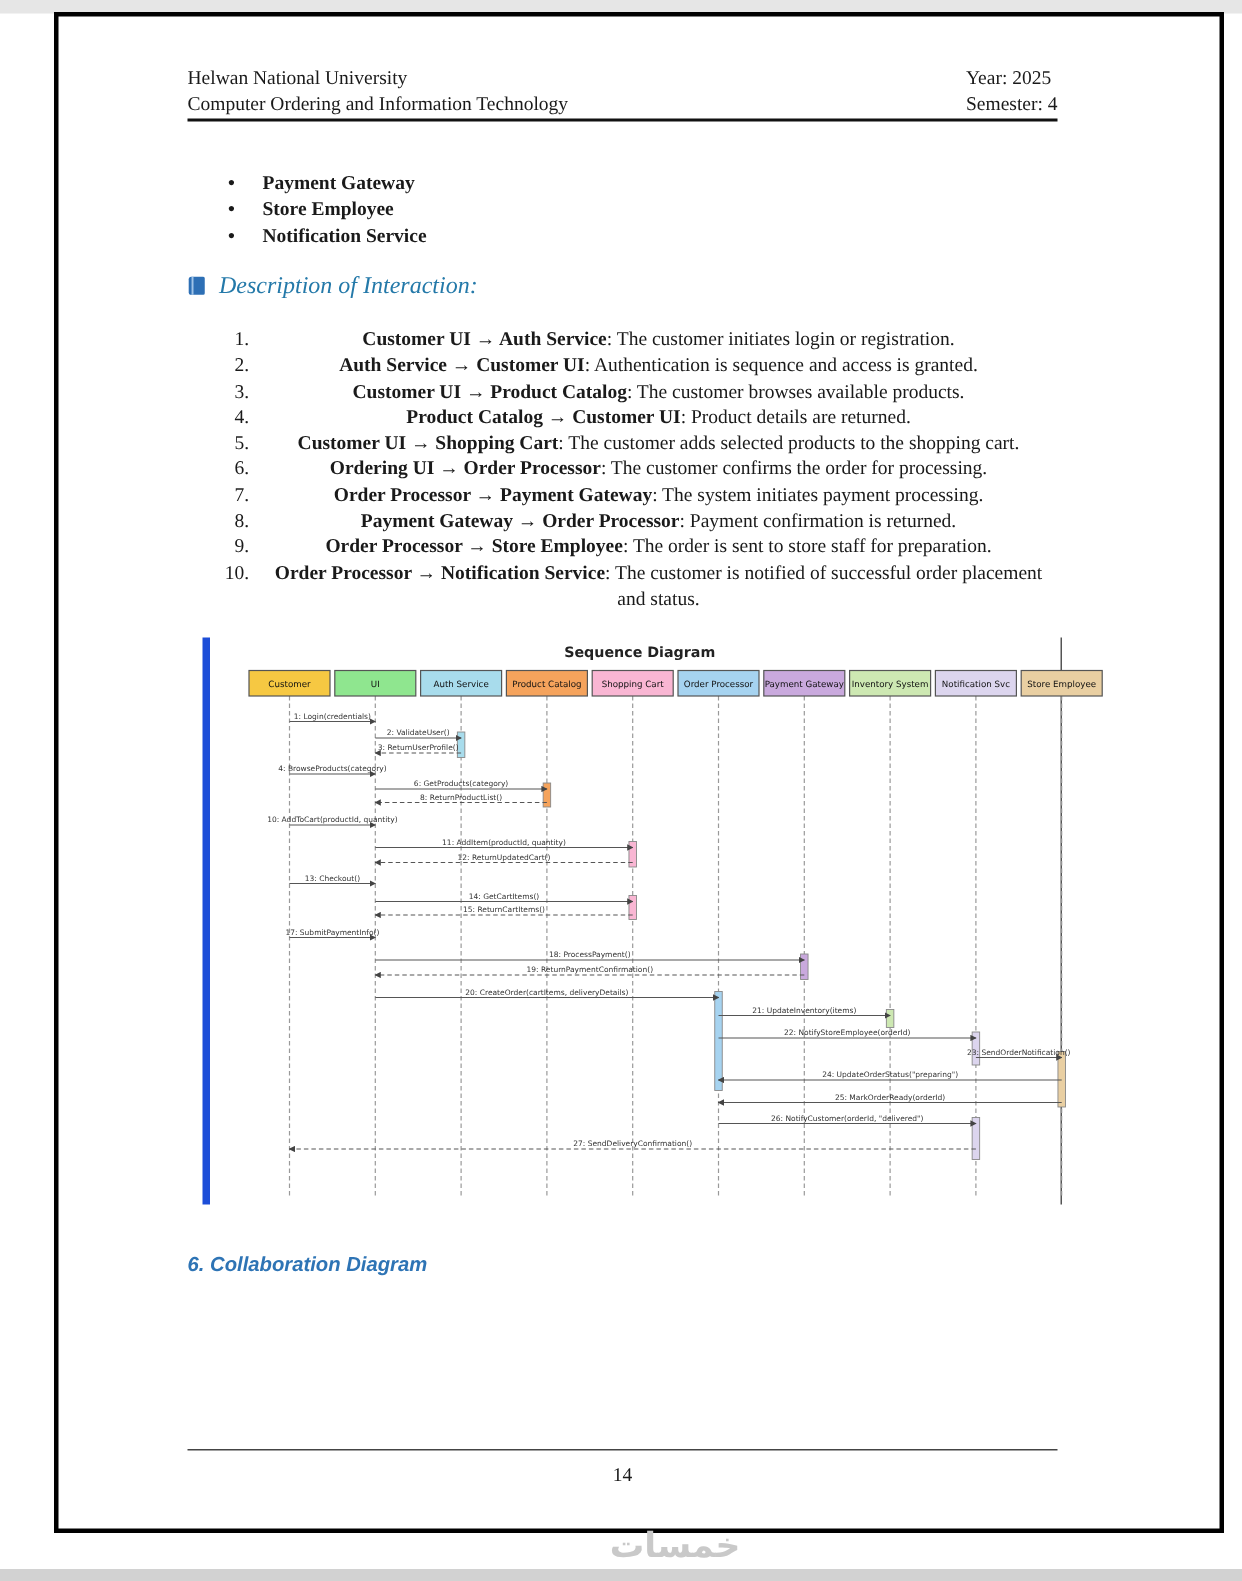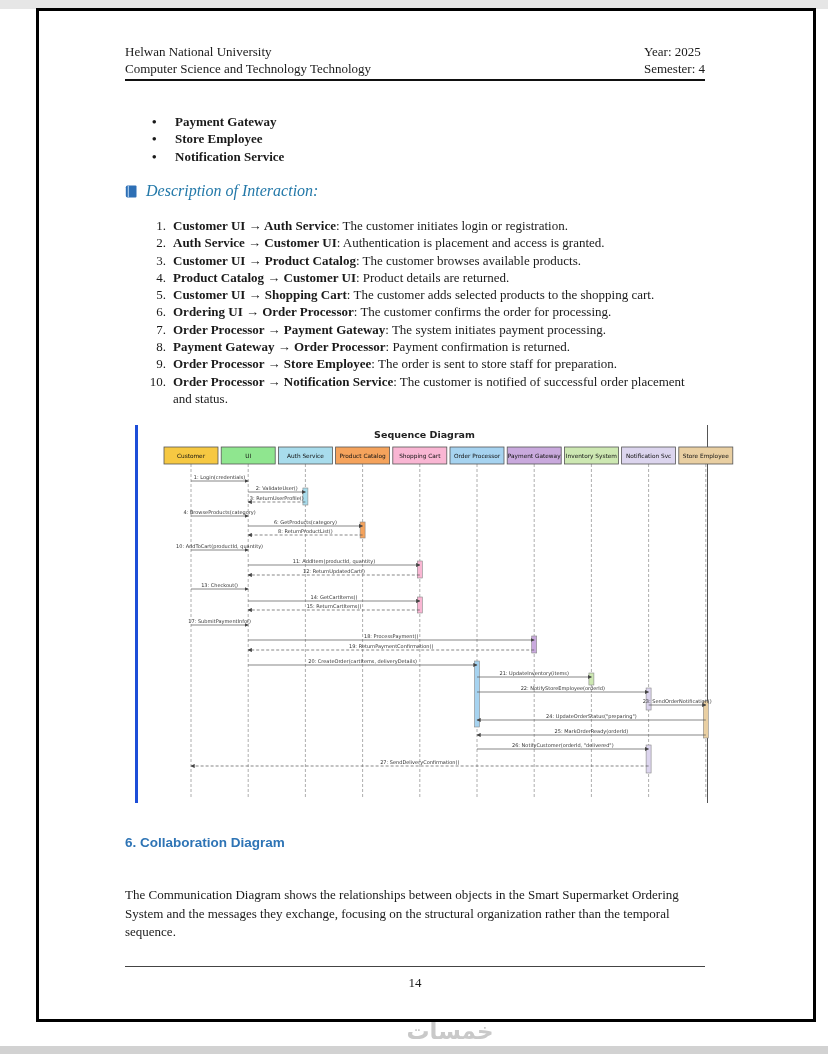--- a/index.html
+++ b/index.html
@@ -24,25 +24,25 @@
 
   
   .ih { position: absolute; left: 86px; top: 171px; width: 580px; font-size: 16px; }
   .book { display: inline-block; vertical-align: -2px; margin-right: 5px; }
   .iht { font-style: italic; }
 
   
   .steps { position: absolute; left: 86px; top: 206px; width: 580px; font-size: 13px; }
   .step { display: flex; line-height: 17.3px; }
   .step-num { width: 41px; text-align: right; flex: 0 0 41px; }
-  .step-text { flex: 1; margin-left: 7px; }
+  .step-text { flex: 1; margin-left: 7px; text-align: center; }
 
   
   .fig { position: absolute; left: 96px; top: 414px; width: 573px; height: 378px;
-    border-left: 3px solid #1d4ed8; border-right: 1px solid #555; }
+    border-left: 5px solid #1d4ed8; border-right: 1px solid #555; }
   .fig svg { overflow: visible; display: block; }
 
   
   .sec { position: absolute; left: 86px; top: 824px; width: 580px;
     font-family: "Liberation Sans", sans-serif; font-weight: bold; font-size: 13.5px; }
 
   .para { position: absolute; left: 86px; top: 875px; width: 580px; font-size: 13px; line-height: 18.5px; }
 
   .foot-rule { position: absolute; left: 86px; top: 955px; width: 580px; border-top: 1px solid #444; }
   .pnum { position: absolute; left: 86px; top: 964px; width: 580px; text-align: center; font-size: 13px; }
@@ -53,21 +53,21 @@
 </head>
 <body>
 
 <div class="top-strip"></div>
 
 <div class="page">
 
   <div class="hdr">
     <div class="hdr-left">
       <div>Helwan National University</div>
-      <div>Computer Science and Technology Technology</div>
+      <div>Computer Ordering and Information Technology</div>
     </div>
     <div class="hdr-right">
       <div>Year: 2025</div>
       <div>Semester: 4</div>
     </div>
   </div>
   <div class="hdr-rule"></div>
 
   <div class="bullets">
       <div class="bullet-item"><span class="bdot">•</span><span class="btxt">Payment Gateway</span></div>
@@ -85,21 +85,21 @@
     <span class="iht" style="color: rgb(36, 121, 169);">Description of Interaction:</span>
   </div>
 
   <div class="steps">
       <div class="step">
         <span class="step-num">1.</span>
         <span class="step-text"><b>Customer UI → Auth Service</b><span>: The customer initiates login or registration.</span></span>
       </div>
       <div class="step">
         <span class="step-num">2.</span>
-        <span class="step-text"><b>Auth Service → Customer UI</b><span>: Authentication is placement and access is granted.</span></span>
+        <span class="step-text"><b>Auth Service → Customer UI</b><span>: Authentication is sequence and access is granted.</span></span>
       </div>
       <div class="step">
         <span class="step-num">3.</span>
         <span class="step-text"><b>Customer UI → Product Catalog</b><span>: The customer browses available products.</span></span>
       </div>
       <div class="step">
         <span class="step-num">4.</span>
         <span class="step-text"><b>Product Catalog → Customer UI</b><span>: Product details are returned.</span></span>
       </div>
       <div class="step">
@@ -220,23 +220,22 @@
           <rect x="426.4" y="22" width="54" height="17" fill="#cde8b2" stroke="#555" stroke-width="0.8"></rect>
           <text x="453.4" y="32.7" text-anchor="middle" font-size="5.8" fill="#111" font-family="DejaVu Sans, sans-serif">Inventory System</text>
           <rect x="483.6" y="22" width="54" height="17" fill="#dcd5ee" stroke="#555" stroke-width="0.8"></rect>
           <text x="510.6" y="32.7" text-anchor="middle" font-size="5.8" fill="#111" font-family="DejaVu Sans, sans-serif">Notification Svc</text>
           <rect x="540.8" y="22" width="54" height="17" fill="#e9cfa2" stroke="#555" stroke-width="0.8"></rect>
           <text x="567.8" y="32.7" text-anchor="middle" font-size="5.8" fill="#111" font-family="DejaVu Sans, sans-serif">Store Employee</text>
         </svg>
       </div>
   </figure>
 
-  <div class="sec" style="color: rgb(46, 116, 181);">6. Collaboration Diagram</div>
-
-  <div class="para">The Communication Diagram shows the relationships between objects in the Smart Supermarket Ordering System and the messages they exchange, focusing on the structural organization rather than the temporal sequence.</div>
+  <div class="sec" style="color: rgb(46, 116, 181); font-style: italic;">6. Collaboration Diagram</div>
+
 
   <div class="foot-rule"></div>
   <div class="pnum">14</div>
 
 </div>
 
 <div class="wm">خمسات</div>
 <div class="bottom-strip"></div>
 
 </body></html>

